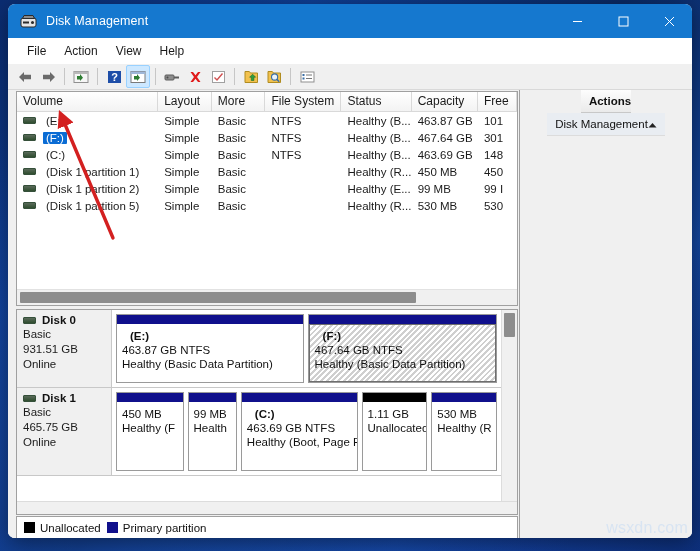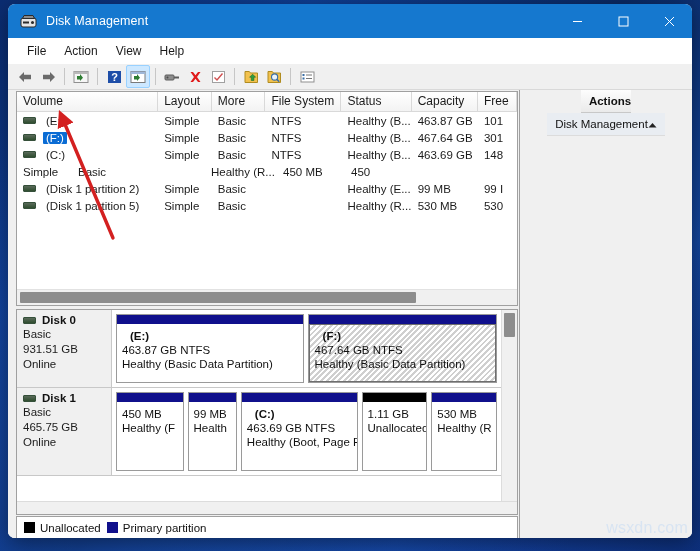--- a/index.html
+++ b/index.html
@@ -430,20 +430,24 @@
                 <span class="vol-label-box">(C:)</span>
               </div>
               <div class="vcell" style="width: 55px;">Simple</div>
               <div class="vcell" style="width: 55px;">Basic</div>
               <div class="vcell" style="width: 78px;">NTFS</div>
               <div class="vcell" style="width: 72px;">Healthy (B...</div>
               <div class="vcell" style="width: 68px;">463.69 GB</div>
               <div class="vcell" style="width: 40px;">148</div>
             </div>
             <div class="vrow">
+              <div class="vcell vol-name" style="width: 145px;">
+                <span class="voldot"></span>
+                <span class="vol-label-box">(Disk 1 partition 1)</span>
+              </div>
               <div class="vcell" style="width: 55px;">Simple</div>
               <div class="vcell" style="width: 55px;">Basic</div>
               <div class="vcell" style="width: 78px;"></div>
               <div class="vcell" style="width: 72px;">Healthy (R...</div>
               <div class="vcell" style="width: 68px;">450 MB</div>
               <div class="vcell" style="width: 40px;">450</div>
             </div>
             <div class="vrow">
               <div class="vcell vol-name" style="width: 145px;">
                 <span class="voldot"></span>

